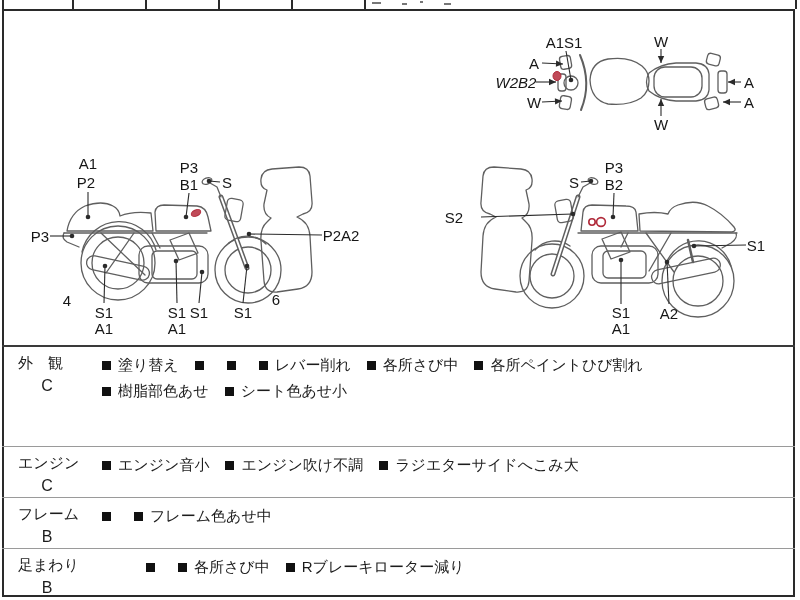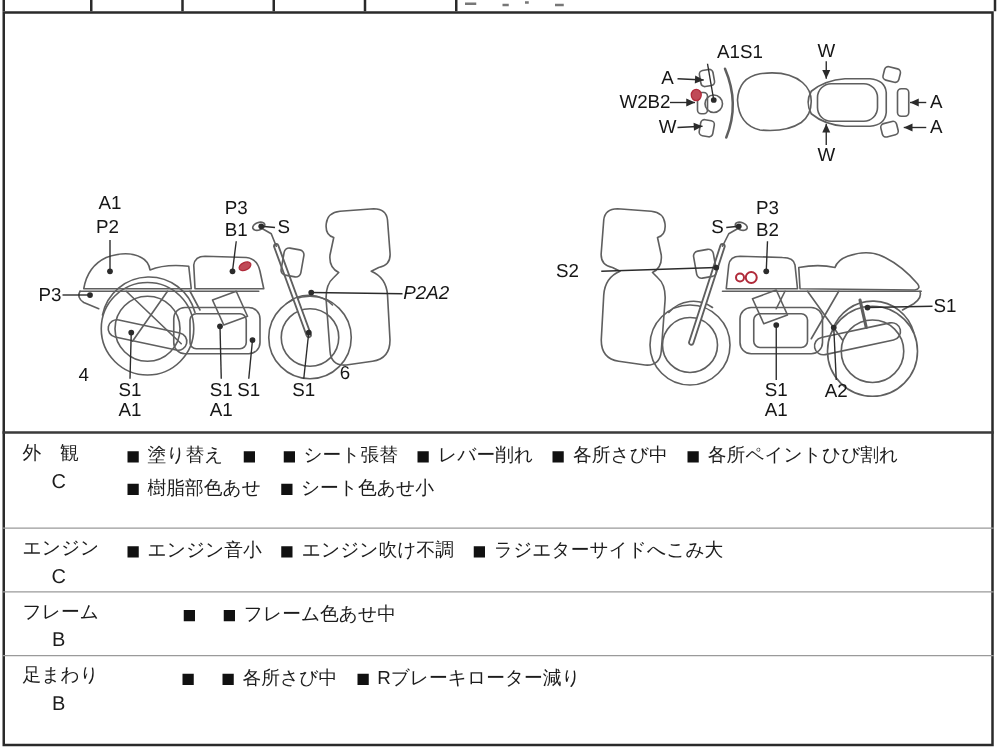--- a/index.html
+++ b/index.html
@@ -21,23 +21,23 @@
   .anno-label{
     position:absolute;transform:translate(-50%,-50%);
     font-size:15px;line-height:15px;color:#161616;white-space:nowrap;
   }
   
   .cond-table{
     position:absolute;left:2px;top:345px;width:793px;height:252px;
     border-top:2px solid #3a3a3a;box-sizing:border-box;
   }
   .cond-row{display:flex;box-sizing:border-box;border-bottom:1px solid #9a9a9a;padding-top:5px;}
-  .cond-row:nth-child(1){height:76px;}
+  .cond-row:nth-child(1){height:100px;}
   .cond-row:nth-child(2){height:51px;}
-  .cond-row:nth-child(3){height:51px;gap:45px;}
+  .cond-row:nth-child(3){height:51px;}
   .cond-row:nth-child(4){height:74px;border-bottom:none;gap:44px;}
   .label-col{width:92px;flex:0 0 92px;padding-left:16px;box-sizing:border-box;}
   .row-label{display:block;font-size:15px;line-height:22px;}
   .row-grade{display:block;width:58px;text-align:center;font-size:16px;line-height:24px;}
   .items-col{flex:1;padding-left:8px;}
   .item-line{display:flex;flex-wrap:nowrap;gap:16px;line-height:26px;}
   .item{display:inline-flex;align-items:center;white-space:nowrap;font-size:15px;}
   .sq{display:inline-block;width:9px;height:9px;background:#111;margin-right:7px;flex:0 0 9px;}
 </style>
 </head>
@@ -190,32 +190,32 @@
       <span class="anno-label" style="left: 227px; top: 182px;">S</span>
       <span class="anno-label" style="left: 40px; top: 236px;">P3</span>
       <span class="anno-label" style="left: 67px; top: 300px;">4</span>
       <span class="anno-label" style="left: 104px; top: 312px;">S1</span>
       <span class="anno-label" style="left: 104px; top: 328px;">A1</span>
       <span class="anno-label" style="left: 177px; top: 312px;">S1</span>
       <span class="anno-label" style="left: 177px; top: 328px;">A1</span>
       <span class="anno-label" style="left: 199px; top: 312px;">S1</span>
       <span class="anno-label" style="left: 243px; top: 312px;">S1</span>
       <span class="anno-label" style="left: 276px; top: 299px;">6</span>
-      <span class="anno-label" style="left: 341px; top: 235px; font-style: italic;">P2A2</span>
+      <span class="anno-label" style="left: 341px; top: 235px;">P2A2</span>
       <span class="anno-label" style="left: 574px; top: 182px;">S</span>
       <span class="anno-label" style="left: 614px; top: 167px;">P3</span>
       <span class="anno-label" style="left: 614px; top: 184px;">B2</span>
       <span class="anno-label" style="left: 454px; top: 217px;">S2</span>
       <span class="anno-label" style="left: 756px; top: 245px;">S1</span>
       <span class="anno-label" style="left: 669px; top: 313px;">A2</span>
       <span class="anno-label" style="left: 621px; top: 312px;">S1</span>
       <span class="anno-label" style="left: 621px; top: 328px;">A1</span>
-      <span class="anno-label" style="left: 592px; top: 42px;">A1S1</span>
+      <span class="anno-label" style="left: 564px; top: 42px;">A1S1</span>
       <span class="anno-label" style="left: 534px; top: 63px;">A</span>
-      <span class="anno-label" style="left: 516px; top: 82px;">W2B2</span>
+      <span class="anno-label" style="left: 516px; top: 82px; font-style: italic;">W2B2</span>
       <span class="anno-label" style="left: 534px; top: 102px;">W</span>
       <span class="anno-label" style="left: 661px; top: 41px;">W</span>
       <span class="anno-label" style="left: 661px; top: 124px;">W</span>
       <span class="anno-label" style="left: 749px; top: 82px;">A</span>
       <span class="anno-label" style="left: 749px; top: 102px;">A</span>
     </div>
 
   <div class="cond-table">
       <div class="cond-row">
         <div class="label-col">
@@ -226,21 +226,20 @@
           <div class="item-line">
             <span class="item">
               <span class="sq"></span>
               <span>塗り替え</span>
             </span>
             <span class="item">
               <span class="sq"></span>
             </span>
             <span class="item">
               <span class="sq"></span>
-              <span>シート張替</span>
             </span>
             <span class="item">
               <span class="sq"></span>
               <span>レバー削れ</span>
             </span>
             <span class="item">
               <span class="sq"></span>
               <span>各所さび中</span>
             </span>
             <span class="item">

